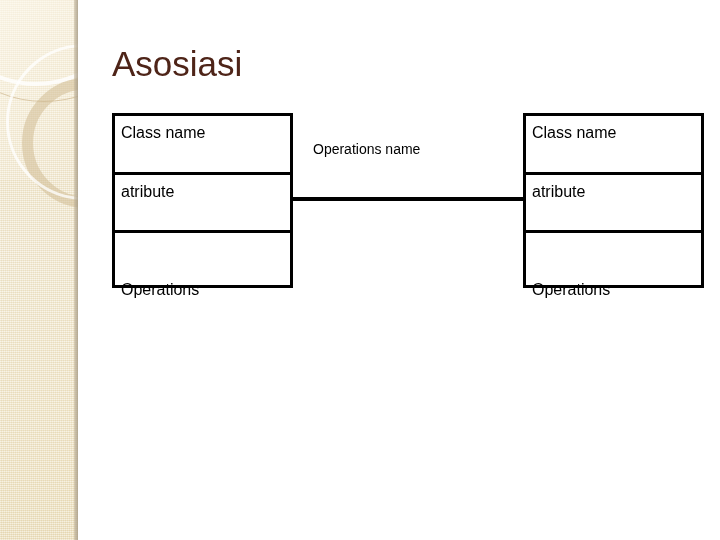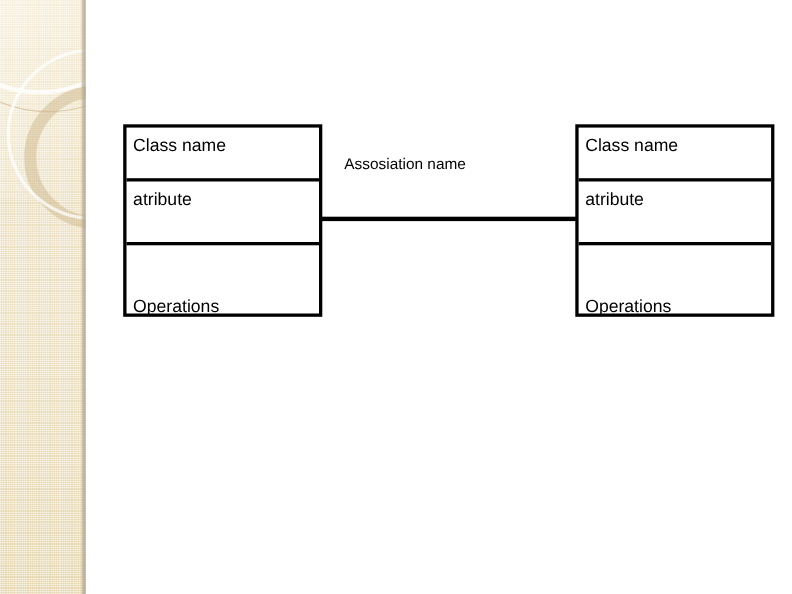--- a/index.html
+++ b/index.html
@@ -147,21 +147,21 @@
     top: 113px;
     width: 181px;
     height: 175px;
   }
   #class-right {
     left: 523px;
     top: 113px;
     width: 181px;
     height: 175px;
   }
-  #class-left .c0, #class-right .c0 { height: 49px; }
+  #class-left .c0, #class-right .c0 { height: 59px; }
   #class-left .c1, #class-right .c1 { height: 58px; }
   #class-left .c2, #class-right .c2 { height: 60px; margin-top: 40px; }
 
   
   #association-line {
     position: absolute;
     left: 291px;
     top: 197px;
     width: 234px;
     height: 4px;
@@ -185,30 +185,31 @@
   <div id="sidebar">
     <div id="sidebar-texture"></div>
     <div id="sidebar-wedge"></div>
     <div id="sidebar-arc-thin"></div>
     <div id="sidebar-arc-white"></div>
     <div id="sidebar-ring"></div>
     <div id="sidebar-arc-white2"></div>
     <div id="sidebar-edge"></div>
   </div>
 
+  <div id="title">Asosiasi</div>
 
   <div id="class-left" class="uml-class">
     <div class="uml-compartment c0">Class name</div>
     <div class="uml-compartment c1">atribute</div>
     <div class="uml-compartment c2">Operations</div>
   </div>
 
   <div id="class-right" class="uml-class">
     <div class="uml-compartment c0">Class name</div>
     <div class="uml-compartment c1">atribute</div>
     <div class="uml-compartment c2">Operations</div>
   </div>
 
   <div id="association-line"></div>
 
-  <div id="association-label">Assosiation name</div>
+  <div id="association-label">Operations name</div>
 
 </div>
 
 </body></html>

